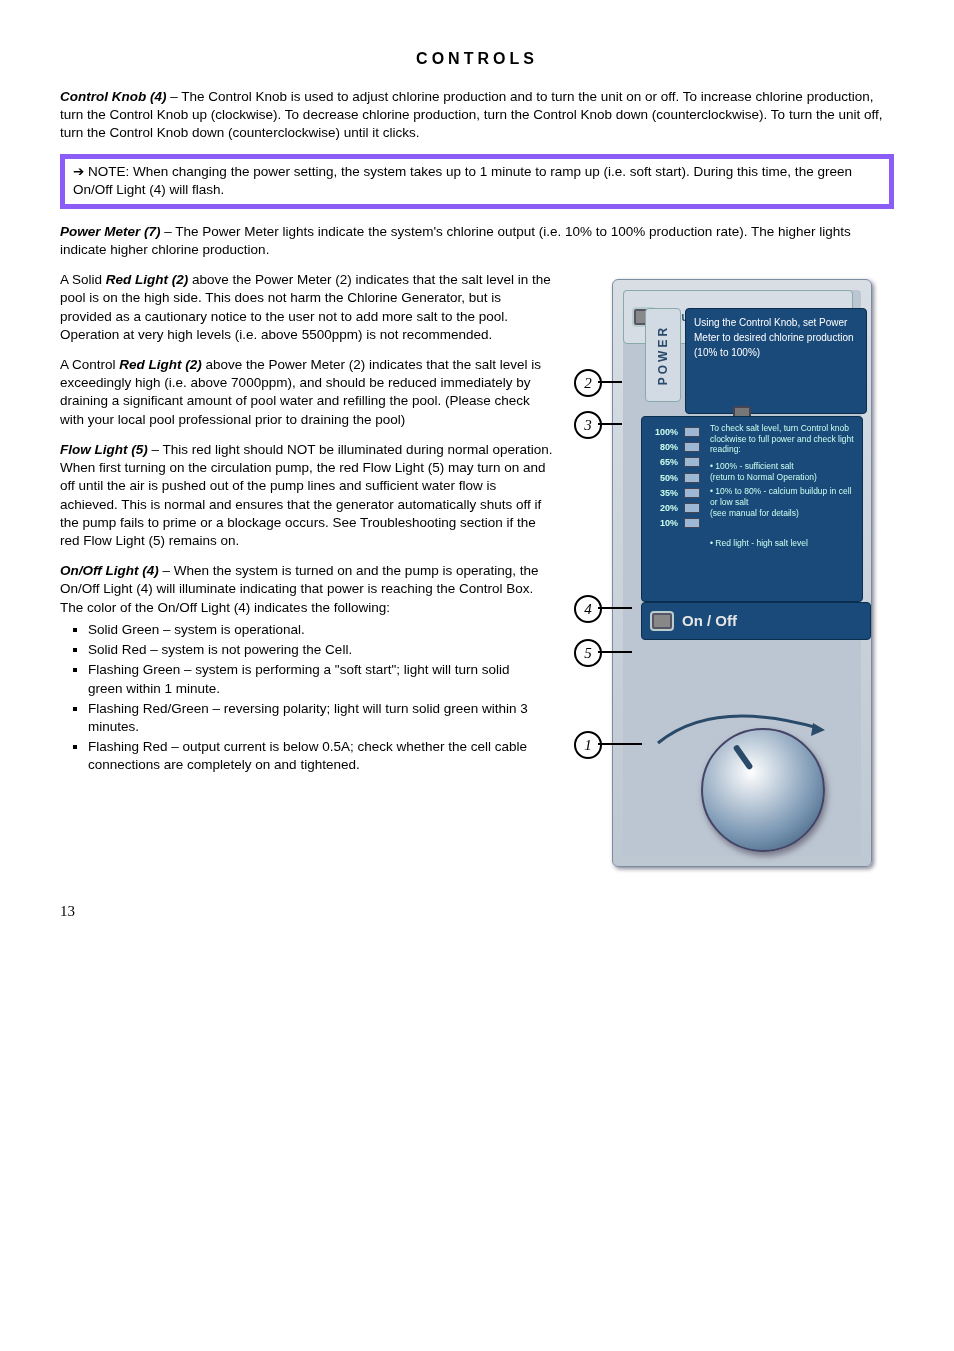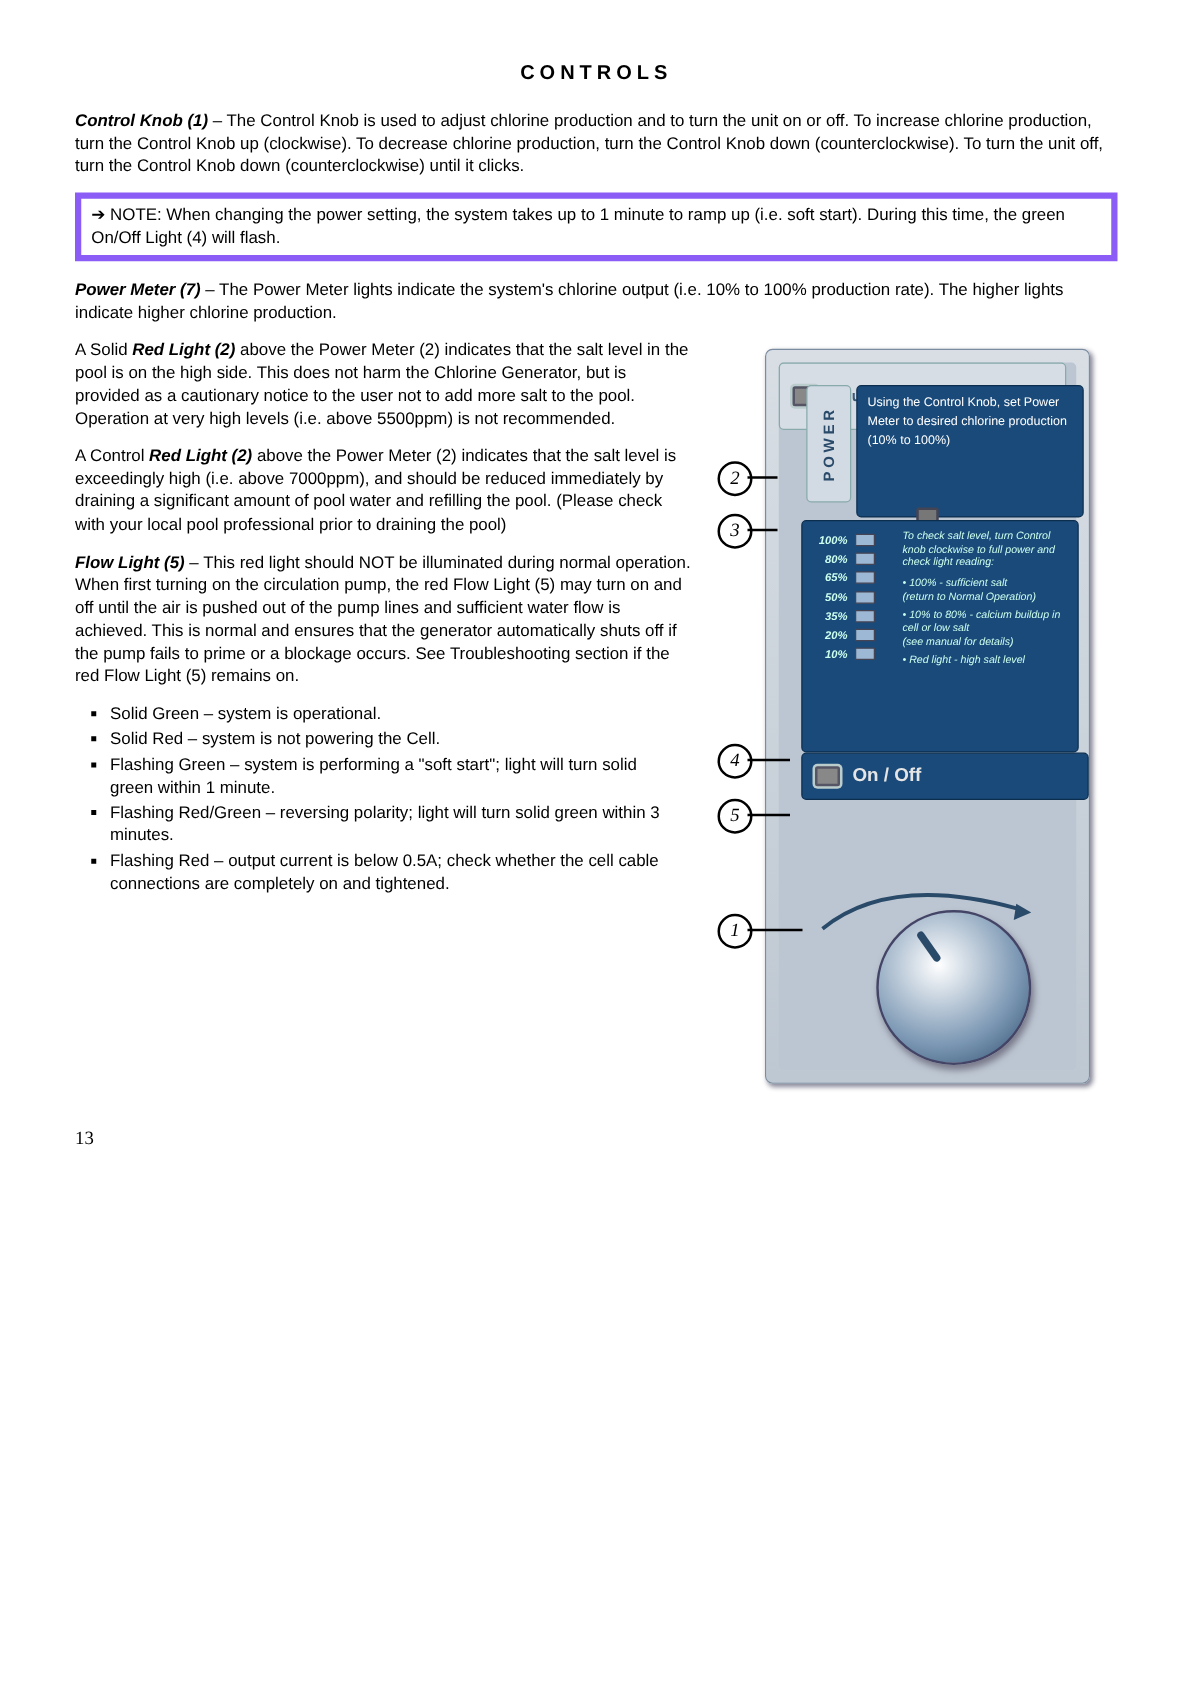--- a/index.html
+++ b/index.html
@@ -139,21 +139,21 @@
     position: absolute; height: 2px; background: #000;
   }
   .red-ind { border:2px solid #445; width:14px;height:10px;border-radius:2px;background:#777; position:absolute;}
 </style>
 </head>
 <body>
 
 <h1 class="title">CONTROLS</h1>
 
 <p>
-  <b><i>Control Knob (1)</i></b><span> – The Control Knob is used to adjust chlorine production and to turn the unit on or off.  To increase chlorine production, turn the Control Knob up (clockwise). To decrease chlorine production, turn the Control Knob down (counterclockwise).  To turn the unit off, turn the Control Knob down (counterclockwise) until it clicks.</span>
+  <b><i>Control Knob (4)</i></b><span> – The Control Knob is used to adjust chlorine production and to turn the unit on or off.  To increase chlorine production, turn the Control Knob up (clockwise). To decrease chlorine production, turn the Control Knob down (counterclockwise).  To turn the unit off, turn the Control Knob down (counterclockwise) until it clicks.</span>
 </p>
 
 <div class="note-box">
   ➔ <span>NOTE: When changing the power setting, the system takes up to 1 minute to ramp up (i.e. soft start).  During this time, the green On/Off Light (4) will flash.</span>
 </div>
 
 <p>
   <b><i>Power Meter (7)</i></b><span> – The Power Meter lights indicate the system's chlorine output (i.e. 10% to 100% production rate).   The higher lights indicate higher chlorine production.</span>
 </p>
 
@@ -165,20 +165,23 @@
     </p>
 
     <p>
       <span>A Control </span><b><i>Red Light (2)</i></b><span> above the Power Meter (2) indicates that the salt level is exceedingly high (i.e. above 7000ppm), and should be reduced immediately by draining a significant amount of pool water and refilling the pool.  (Please check with your local pool professional prior to draining the pool)</span>
     </p>
 
     <p>
       <b><i>Flow Light (5)</i></b><span> – This red light should NOT be illuminated during normal operation.  When first turning on the circulation pump, the red Flow Light (5) may turn on and off until the air is pushed out of the pump lines and sufficient water flow is achieved.  This is normal and ensures that the generator automatically shuts off if the pump fails to prime or a blockage occurs.  See Troubleshooting section if the red Flow Light (5) remains on.</span>
     </p>
 
+    <p style="margin-bottom:4px;">
+      <b><i>On/Off Light (4)</i></b><span> – When the system is turned on and the pump is operating, the On/Off Light (4) will illuminate indicating that power is reaching the Control Box. The color of the On/Off Light (4) indicates the following:</span>
+    </p>
 
     <ul class="bullets">
       <li>Solid Green – system is operational.</li>
       <li>Solid Red – system is not powering the Cell.</li>
       <li>Flashing Green – system is performing a "soft start"; light will turn solid green within 1 minute.</li>
       <li>Flashing Red/Green – reversing polarity; light will turn solid green within 3 minutes.</li>
       <li>Flashing Red – output current is below 0.5A; check whether the cell cable connections are completely on and tightened.</li>
     </ul>
 
   </div>
@@ -193,21 +196,21 @@
             <div class="rot">POWER</div>
           </div>
 
           <div class="blue-box box1">
             <div style="font-size:10px;line-height:1.5;">Using the Control Knob, set Power Meter to desired chlorine production (10% to 100%)</div>
           </div>
 
           <div class="red-ind" style="left:110px; top:116px;"></div>
 
           <div class="blue-box box2">
-            <div style="display:flex;gap:18px;font-style:italic;">
+            <div style="display:flex;gap:6px;">
               <div style="flex:0 0 56px;">
                 <div class="meter-row">
                     <span class="pct">100%</span>
                     <span class="led"></span>
                   </div>
                 <div class="meter-row">
                     <span class="pct">80%</span>
                     <span class="led"></span>
                   </div>
                 <div class="meter-row">
@@ -229,21 +232,21 @@
                 <div class="meter-row">
                     <span class="pct">10%</span>
                     <span class="led"></span>
                   </div>
               </div>
               <div style="flex:1; font-size:8.5px; color:#cfe; line-height:1.25;">
                 <div style="margin-bottom:6px;">To check salt level, turn Control knob clockwise to full power and check light reading:</div>
                 <div>• 100% - sufficient salt</div>
                 <div style="margin-bottom:4px;">(return to Normal Operation)</div>
                 <div>• 10% to 80% - calcium buildup in cell or low salt</div>
-                <div style="margin-bottom:4px;">(see manual for details)</div>
+                <div style="margin-bottom:20px;">(see manual for details)</div>
                 <div>• Red light - high salt level</div>
               </div>
             </div>
           </div>
 
           <div class="blue-box box3">
             <span class="led-ind"></span>
             <span class="onoff-lbl">On / Off</span>
           </div>
 

